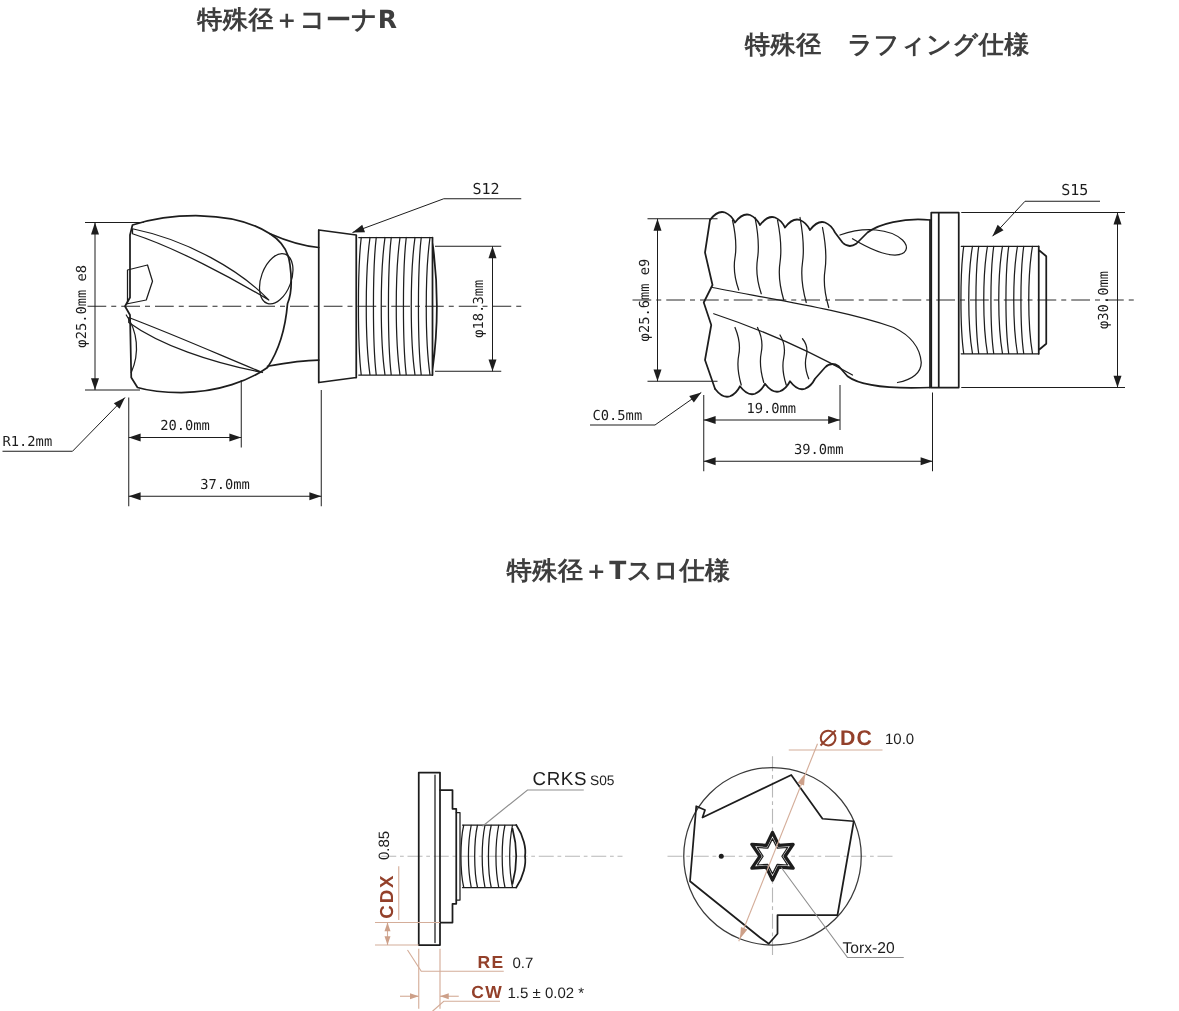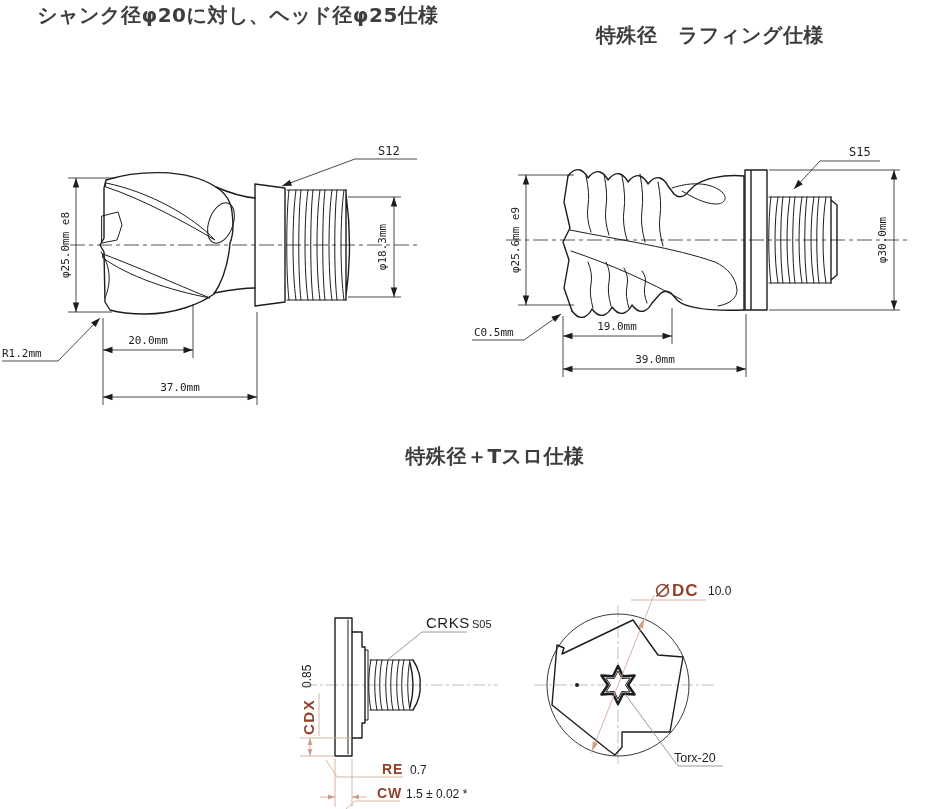--- a/index.html
+++ b/index.html
@@ -28,21 +28,21 @@
   .brown15{font:600 15px "Liberation Sans",sans-serif;fill:#93402a;letter-spacing:1.5px;}
   .brown14{font:600 14px "Liberation Sans",sans-serif;fill:#93402a;letter-spacing:1px;}
   .brown17{font:700 17px "Liberation Sans",sans-serif;fill:#93402a;letter-spacing:1px;}
 </style>
 </head>
 <body>
 
 <div class="stage">
 
   <div class="title" style="left:0;top:6;width:476px;">
-    <div>シャンク径φ20に対し、ヘッド径φ25仕様</div>
+    <div>特殊径＋コーナR</div>
   </div>
   <div class="title" style="left:270px;top:441px;width:450px;">特殊径＋Tスロ仕様</div>
   <div class="title" style="left:477px;top:20px;width:466px;">特殊径　ラフィング仕様</div>
 
   <svg style="left:0;top:130px;" width="460" height="285" viewBox="0 0 460 285">
     <defs>
       <marker id="ae1" markerUnits="userSpaceOnUse" markerWidth="11" markerHeight="8" refX="10" refY="4" orient="auto">
         <path d="M0.5,0.8 L10,4 L0.5,7.2 Z" fill="#1d1d1d"></path>
         </marker>
       <marker id="as1" markerUnits="userSpaceOnUse" markerWidth="11" markerHeight="8" refX="1" refY="4" orient="auto">

